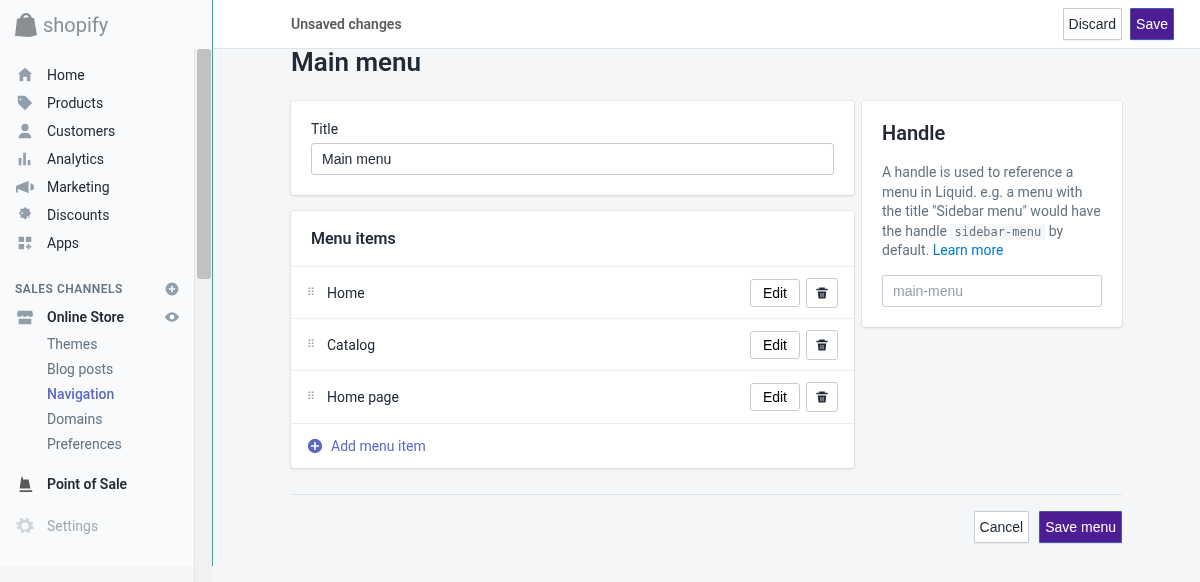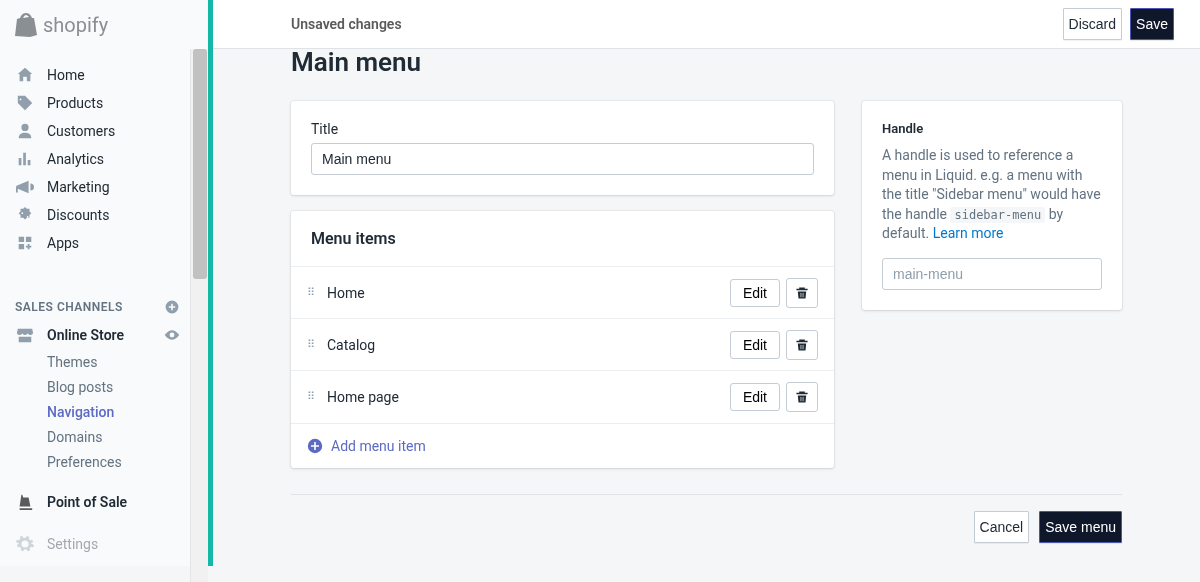--- a/index.html
+++ b/index.html
@@ -1,53 +1,53 @@
 <!DOCTYPE html>
 <html><head>
 <meta charset="utf-8">
 <style>
   * { box-sizing: border-box; margin: 0; padding: 0; }
   body { font-family: -apple-system, BlinkMacSystemFont, "Segoe UI", Roboto, sans-serif; font-size: 14px; color: #212b36; background: #f4f6f8; width: 1200px; height: 582px; overflow: hidden; position: relative; }
   
-  .sidebar { position: absolute; left: 0; top: 0; width: 213px; height: 566px; background: #f9fafb; border-right: 5px solid #14b8a6; }
+  .sidebar { position: absolute; left: 0; top: 0; width: 213px; height: 566px; background: #f9fafb; border-right: 1px solid #14b8a6; }
   .logo-wrap { height: 49px; display: flex; align-items: center; padding-left: 15px; }
   .logo-text { font-size: 20px; font-weight: 400; color: #8a8f94; margin-left: 6px; }
   
   .scroll-track { position: absolute; right: 0; top: 49px; width: 18px; height: 533px; background: #f1f1f1; border-left: 1px solid #e5e5e5;}
   .scroll-thumb { position: absolute; top: 0px; left: 2px; width: 14px; height: 230px; background: #c1c1c1; border-radius: 3px;}
   
   .nav { padding-top: 12px; width: 195px; }
   .nav-item { display: flex; align-items: center; height: 28px; padding: 0 15px; cursor: pointer; color: #212b36; }
   .nav-item .nav-label { margin-left: 12px; flex: 1; }
   .nav-item.active .nav-label { font-weight: 600; }
   .nav-icon { width: 20px; height: 20px; display: flex; align-items: center; justify-content: center; color: #919eab; }
   .nav-icon svg { width: 18px; height: 18px; fill: #919eab; }
   .badge { background: #47c1bf; color: #fff; font-size: 12px; border-radius: 50%; width: 18px; height: 18px; display: flex; align-items: center; justify-content: center; }
   
-  .nav-heading { display: flex; align-items: center; padding: 0 15px; height: 28px; margin-top: 36px; color: #637381; font-size: 12px; font-weight: 600; }
+  .nav-heading { display: flex; align-items: center; padding: 0 15px; height: 28px; margin-top: 18px; color: #637381; font-size: 12px; font-weight: 600; }
   .nav-heading .h-label { flex:1; letter-spacing: 0.5px;}
   .plus-ic { width:16px; height:16px; fill:#919eab;}
   .eye-ic { width:16px; height:16px; fill:#919eab;}
   
   .sub-nav { padding-left: 47px; }
   .sub-item { height: 25px; display:flex; align-items:center; color:#637381; font-size:14px; cursor:pointer;}
   .sub-item.current { color:#5c6ac4; font-weight:500;}
   
   .topbar { position:absolute; left:213px; top:0; right:0; height:49px; background:#fff; border-bottom:1px solid #dfe3e8; display:flex; align-items:center; padding: 0 26px 0 78px; }
   .topbar .status { font-weight:600; color:#5a5a5a; flex:1; }
   .btn { border-radius:1px; padding: 7px 5px; font-size:14px; cursor:pointer; }
   .btn-secondary { background:#fff; border:1px solid #c4cdd5; color:#212b36; box-shadow: 0 1px 0 rgba(0,0,0,0.05);}
-  .btn-primary { background:#0f172a; border:1px solid #4a57b0; color:#fff; box-shadow: 0 1px 0 rgba(0,0,0,0.08);}
+  .btn-primary { background:#4c1d95; border:1px solid #4a57b0; color:#fff; box-shadow: 0 1px 0 rgba(0,0,0,0.08);}
   .topbar .btn + .btn { margin-left: 8px; }
   
   .main { position:absolute; left:213px; top:49px; right:0; bottom:0; overflow:hidden; }
   .content { padding: 0 78px; }
   .page-title { font-size: 26px; font-weight: 600; color: #212b36; margin-top: -2px; margin-bottom: 24px;}
   
-  .layout { display:flex; gap:28px; }
+  .layout { display:flex; gap:8px; }
   .col-main { flex:1; }
   .col-side { width: 260px; }
   
   .card { background:#fff; border-radius:3px; box-shadow: 0 0 0 1px rgba(63,63,68,0.05), 0 1px 3px rgba(63,63,68,0.15); }
   .card + .card { margin-top: 16px; }
   .card-pad { padding: 20px; }
   .card-label { color:#212b36; font-size:14px; margin-bottom: 6px; display:block;}
   .tf { width:100%; border:1px solid #c4cdd5; border-radius:3px; padding: 7px 10px; font-size:14px; color:#212b36; }
   .tf::placeholder { color:#919eab; }
   
@@ -56,21 +56,21 @@
   .drag-ic { width:10px; display:flex; flex-direction:column; gap:2px; margin-right:10px; color:#919eab;}
   .drag-dots { font-size:11px; line-height:4px; letter-spacing:2px; color:#919eab;}
   .menu-row .mlabel { flex:1; }
   .btn-sm { border:1px solid #c4cdd5; background:#fff; border-radius:3px; padding: 5px 12px; font-size:14px; cursor:pointer; }
   .icon-btn { border:1px solid #c4cdd5; background:#fff; border-radius:3px; width:32px; height:30px; display:flex; align-items:center; justify-content:center; margin-left:6px; cursor:pointer;}
   .trash-svg { width:14px; height:14px; fill:#212b36;}
   
   .add-row { padding: 14px 16px; display:flex; align-items:center; color:#5c6ac4; cursor:pointer;}
   .add-ic { width:16px;height:16px; fill:#5c6ac4; margin-right:8px;}
   
-  .side-title { font-size:13px; font-weight:600; margin-bottom: 10px;}
+  .side-title { font-size:20px; font-weight:600; margin-bottom: 18px;}
   .side-text { color:#637381; line-height:1.4;}
   .code { font-family: monospace; background:#f4f6f8; padding: 1px 4px; font-size:12px; border-radius:2px;}
   .link { color:#007ace; cursor:pointer;}
   .handle-input { margin-top:14px;}
   
   .footer-bar { margin-top: 26px; padding: 16px 0; border-top:1px solid #dfe3e8; display:flex; justify-content:flex-end; gap:10px;}
 </style>
 </head>
 <body>
 

